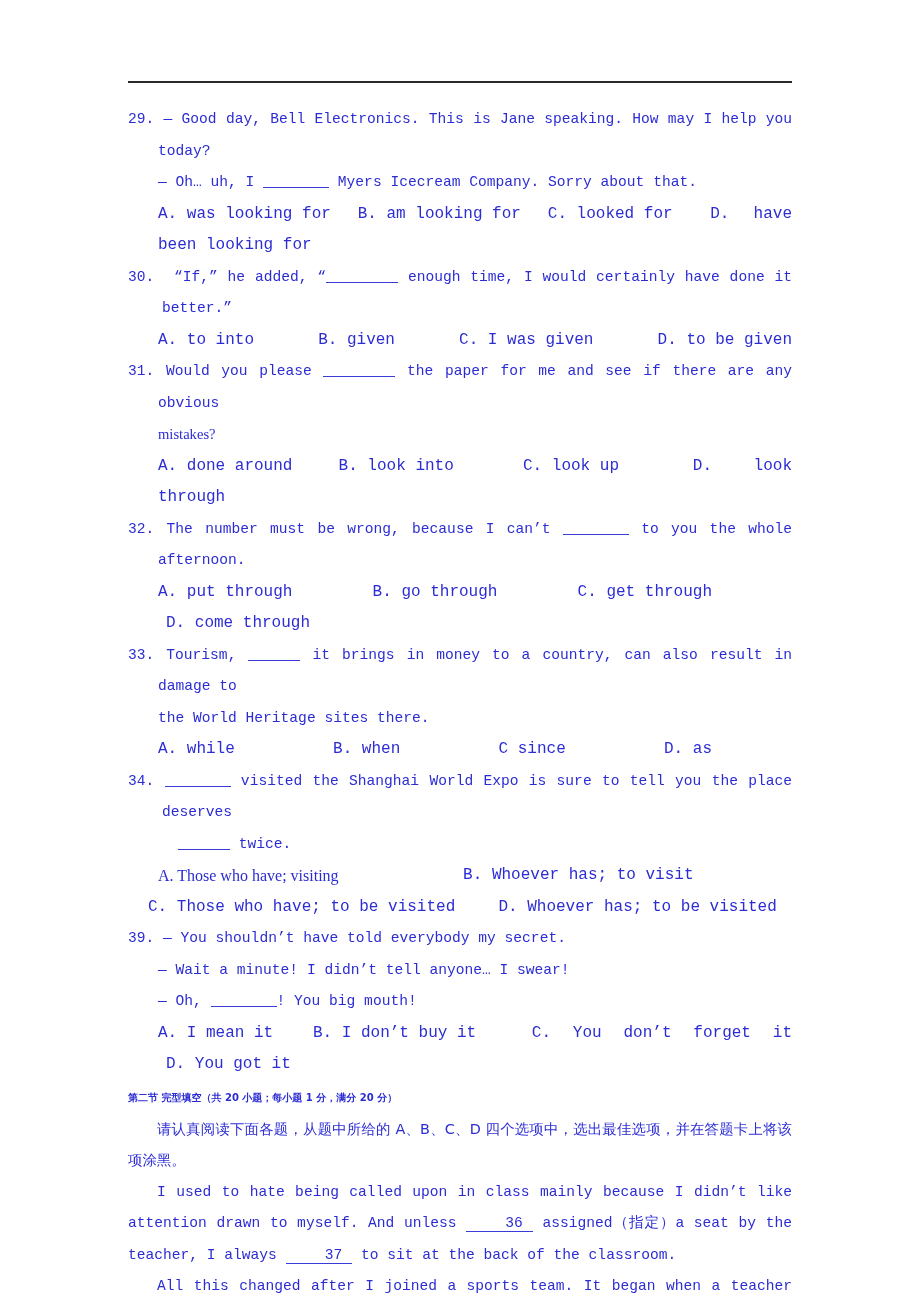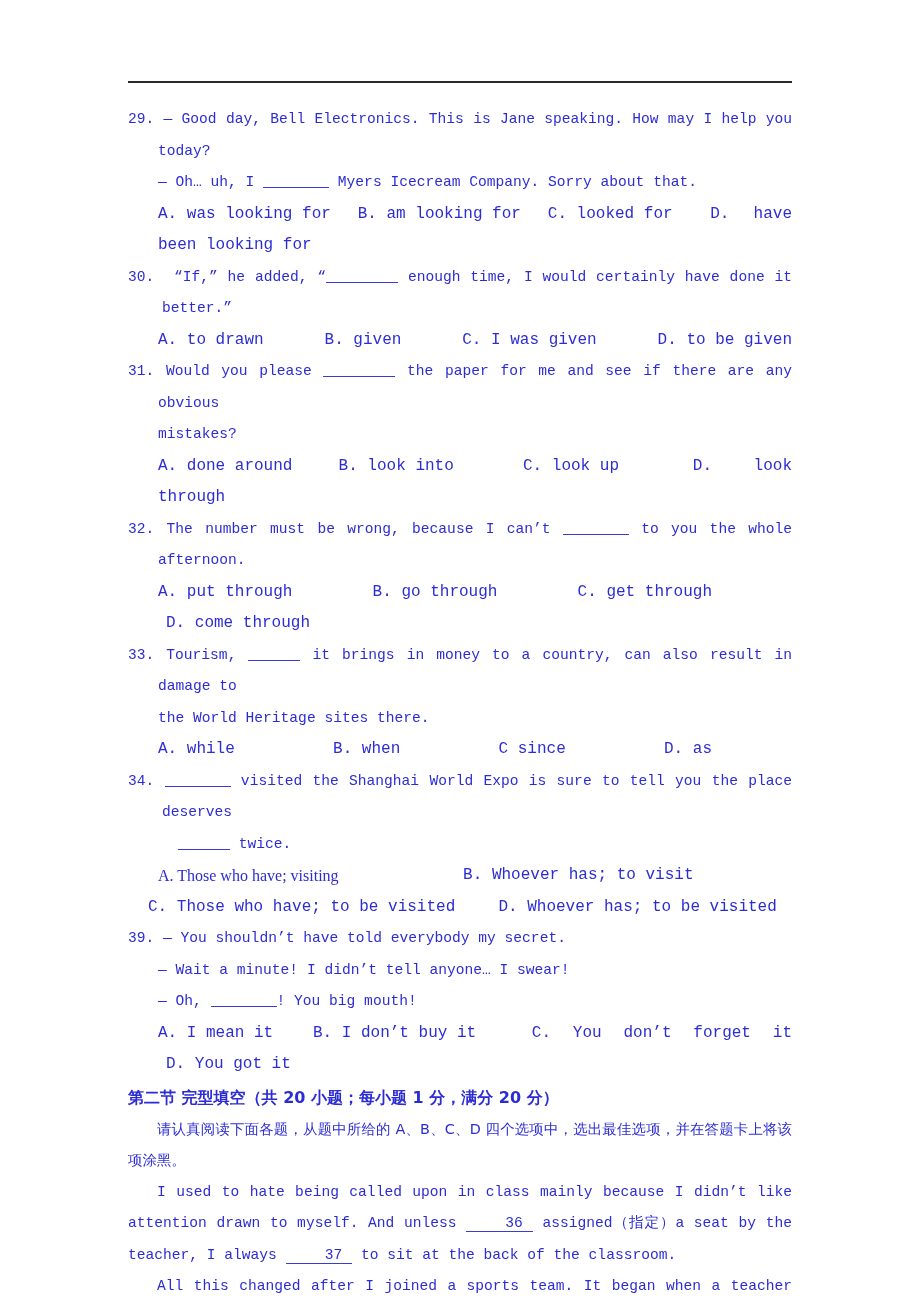--- a/index.html
+++ b/index.html
@@ -86,21 +86,21 @@
     padding: 0 10px;
     text-align: center;
     line-height: 15px;
   }
 
   
   .cn-head {
     color: #2c2cd4;
     font-family: "DejaVu Sans", "Liberation Sans", sans-serif;
     font-weight: bold;
-    font-size: 16px;
+    font-size: 10px;
     line-height: 33px;
     white-space: nowrap;
   }
 
   
   .cn-para {
     color: #2c2cd4;
     font-family: "DejaVu Sans", "Liberation Sans", sans-serif;
     font-size: 14.4px;
     line-height: 31.5px;
@@ -141,33 +141,33 @@
         <span style="flex:0 0 auto;">D.</span>
         <span style="flex:0.9 1 auto;"></span>
         <span style="flex:0 0 auto;">have</span>
       </div>
       <div class="opts"><span>been looking for</span></div>
     </div>
 
     <div>
       <div class="q" style="padding-left:34px;text-indent:-34px;"><span>30.</span>&nbsp;&nbsp;<span>“If,” he added, “</span><span class="blank w3"></span><span> enough time, I would certainly have done it better.”</span></div>
       <div class="opts" style="display:flex;white-space:nowrap;">
-        <span style="flex:0 0 auto;">A. to drawn</span>
+        <span style="flex:0 0 auto;">A. to into</span>
         <span style="flex:1 1 auto;"></span>
         <span style="flex:0 0 auto;">B. given</span>
         <span style="flex:1 1 auto;"></span>
         <span style="flex:0 0 auto;">C. I was given</span>
         <span style="flex:1 1 auto;"></span>
         <span style="flex:0 0 auto;">D. to be given</span>
       </div>
     </div>
 
     <div>
       <div class="q hang"><span>31.</span> <span>Would you please </span><span class="blank w3"></span><span> the paper for me and see if there are any obvious</span></div>
-      <div class="q" style="padding-left:30px;"><span>mistakes?</span></div>
+      <div class="q" style="padding-left:30px;font-family:Liberation Serif, serif;"><span>mistakes?</span></div>
       <div class="opts" style="display:flex;white-space:nowrap;">
         <span style="flex:0 0 auto;">A. done around</span>
         <span style="flex:1 1 auto;"></span>
         <span style="flex:0 0 auto;">B. look into</span>
         <span style="flex:1.5 1 auto;"></span>
         <span style="flex:0 0 auto;">C. look up</span>
         <span style="flex:1.6 1 auto;"></span>
         <span style="flex:0 0 auto;">D.</span>
         <span style="flex:0.9 1 auto;"></span>
         <span style="flex:0 0 auto;">look</span>

